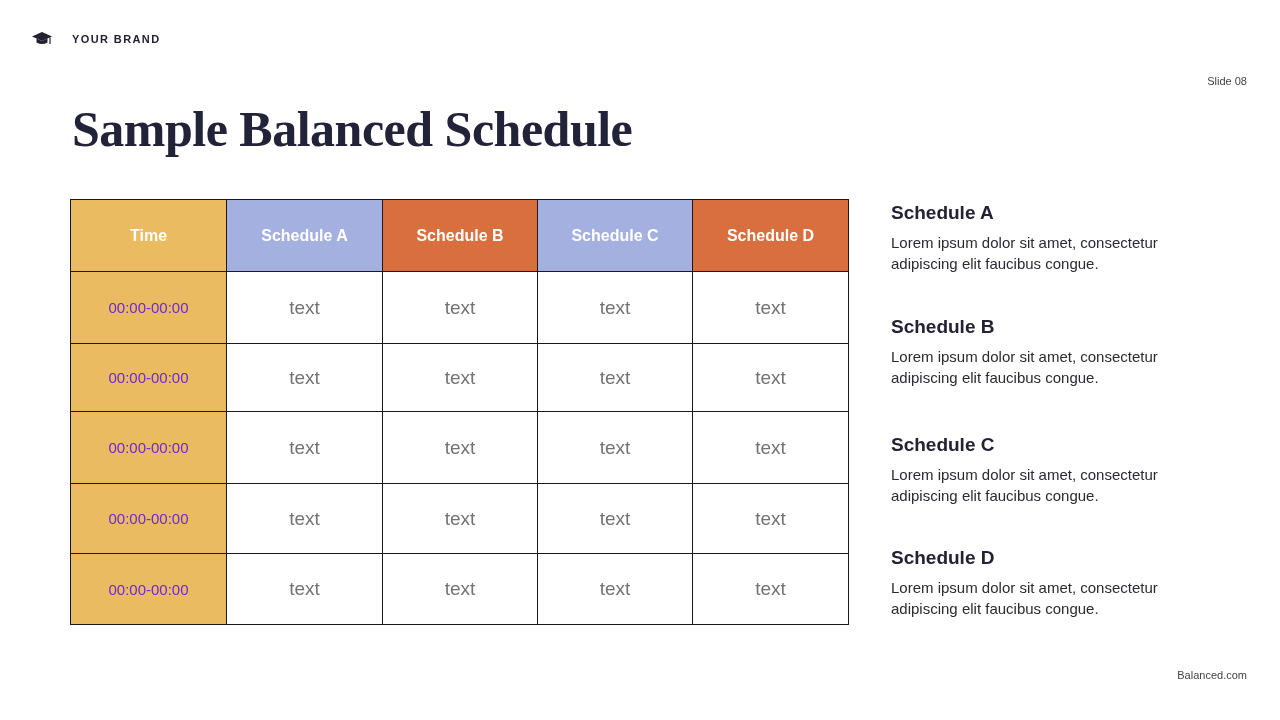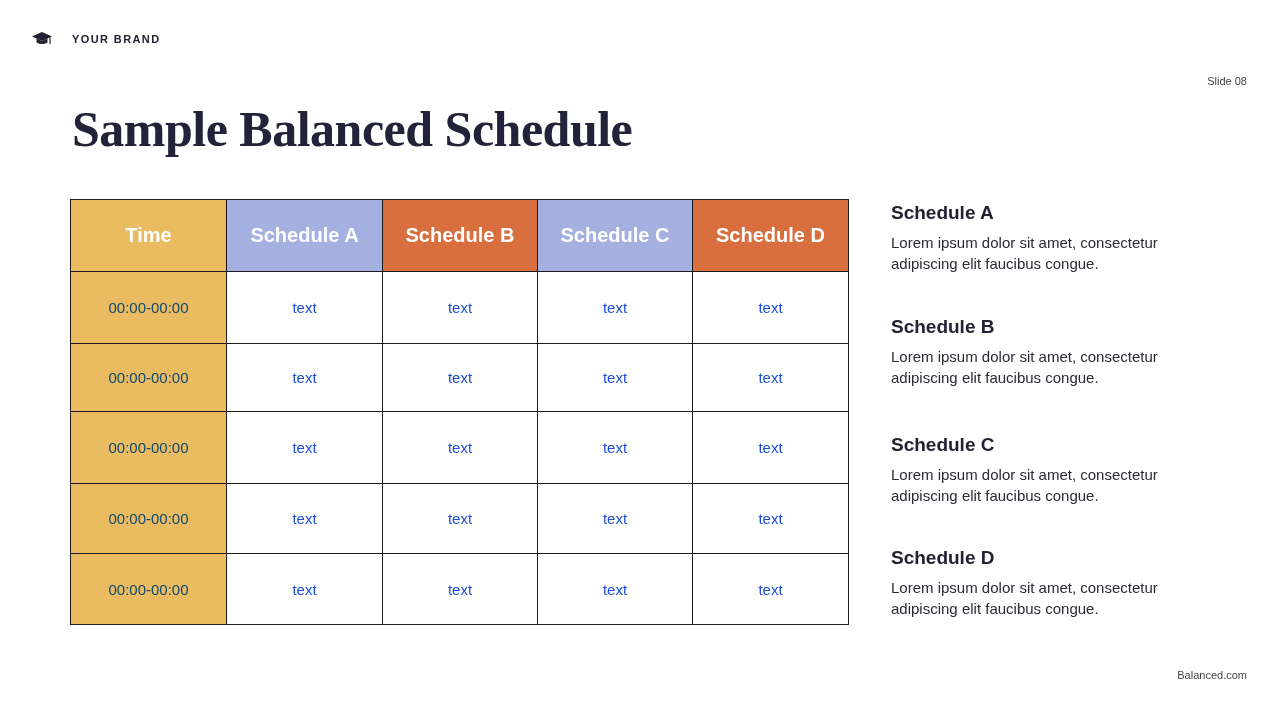--- a/index.html
+++ b/index.html
@@ -5,23 +5,23 @@
   html, body { margin:0; padding:0; }
   body { width:1280px; height:720px; background:#ffffff; position:relative; overflow:hidden; font-family:"Liberation Sans", sans-serif; color:#222233; }
   .brand { position:absolute; left:32px; top:31px; display:flex; align-items:center; gap:20px; }
   .brand-icon { width:20px; height:16px; }
   .brand-label { font-size:11px; font-weight:bold; letter-spacing:1.4px; color:#222233; }
   .slide-num { position:absolute; right:33px; top:35px; font-size:11px; color:#444;margin-top:40px; }
   .site { position:absolute; right:33px; top:669px; font-size:11px; color:#444; }
   .title { position:absolute; left:68px; top:96px; margin:4px; font-family:Liberation Serif, serif; font-weight:bold; font-size:50px; color:#222238; letter-spacing:-0.5px; }
   table { position:absolute; left:70px; top:199px; border-collapse:collapse; }
   td, th { border:1.3px solid #1a1a1a; text-align:center; padding:0; }
-  th { height:71px; color:#fff; font-size:20px; font-weight:bold; }
-  td { font-size:15px; color:#1d4ed8; }
-  td.time { background:#ebbb61; color:#0c4a6e; font-size:15px; }
+  th { height:71px; color:#fff; font-size:16px; font-weight:bold; }
+  td { font-size:19px; color:#737373; }
+  td.time { background:#ebbb61; color:#6d28d9; font-size:15px; }
   .c0 { width:155px; } .c1 { width:155px; } .c2 { width:154px; } .c3 { width:154px; } .c4 { width:155px; }
   .side { position:absolute; left:891px; width:330px; }
   .side h3 { margin:0 0 8px 0; font-size:19px; font-weight:bold; color:#222233; }
   .side p { margin:0; font-size:15px; line-height:21px; color:#2a2a33; }
 </style>
 </head>
 <body>
 
 <div class="brand">
   <svg class="brand-icon" viewBox="0 0 20 16">

